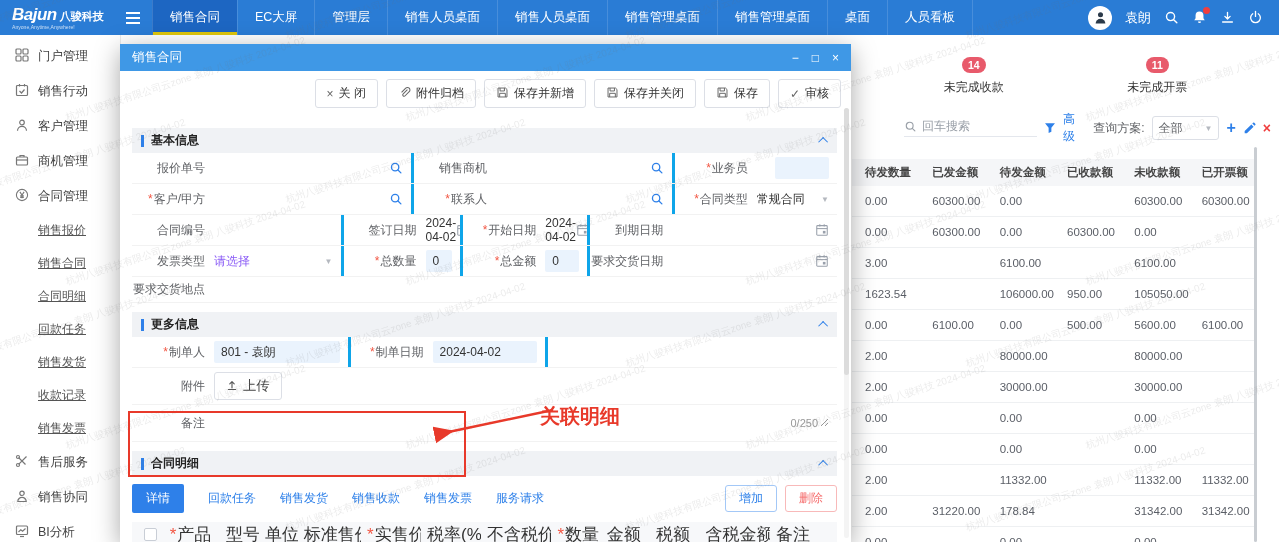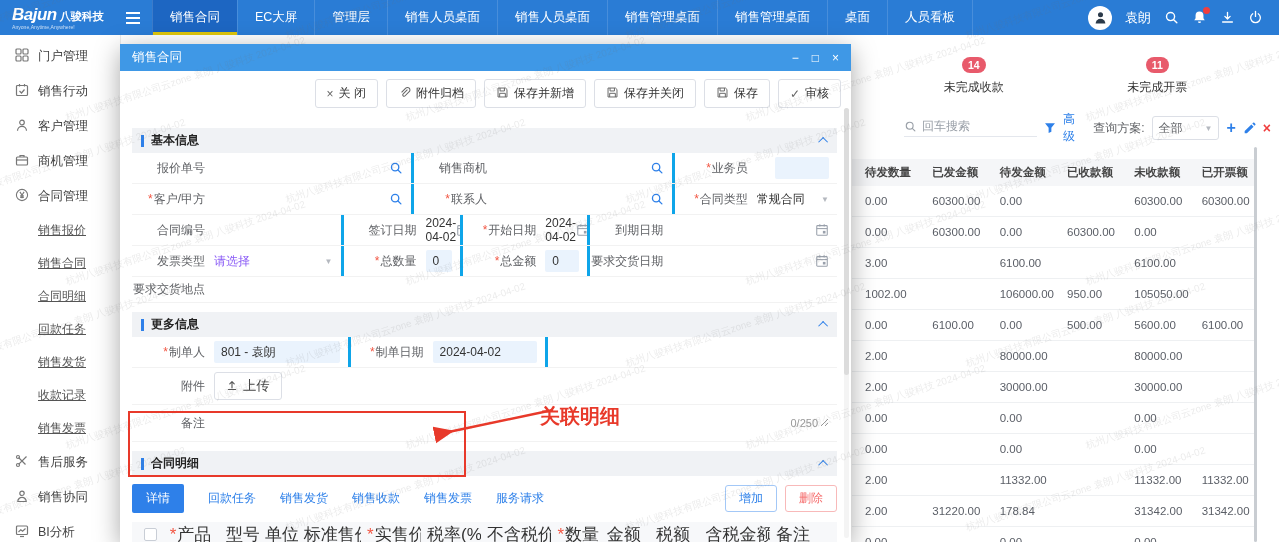--- a/index.html
+++ b/index.html
@@ -308,21 +308,21 @@
       </div>
       <div class="rp-row">
         <div class="rp-cell">3.00</div>
         <div class="rp-cell"></div>
         <div class="rp-cell">6100.00</div>
         <div class="rp-cell"></div>
         <div class="rp-cell">6100.00</div>
         <div class="rp-cell"></div>
       </div>
       <div class="rp-row">
-        <div class="rp-cell">1002.00</div>
+        <div class="rp-cell">1623.54</div>
         <div class="rp-cell"></div>
         <div class="rp-cell">106000.00</div>
         <div class="rp-cell">950.00</div>
         <div class="rp-cell">105050.00</div>
         <div class="rp-cell"></div>
       </div>
       <div class="rp-row">
         <div class="rp-cell">0.00</div>
         <div class="rp-cell">6100.00</div>
         <div class="rp-cell">0.00</div>

